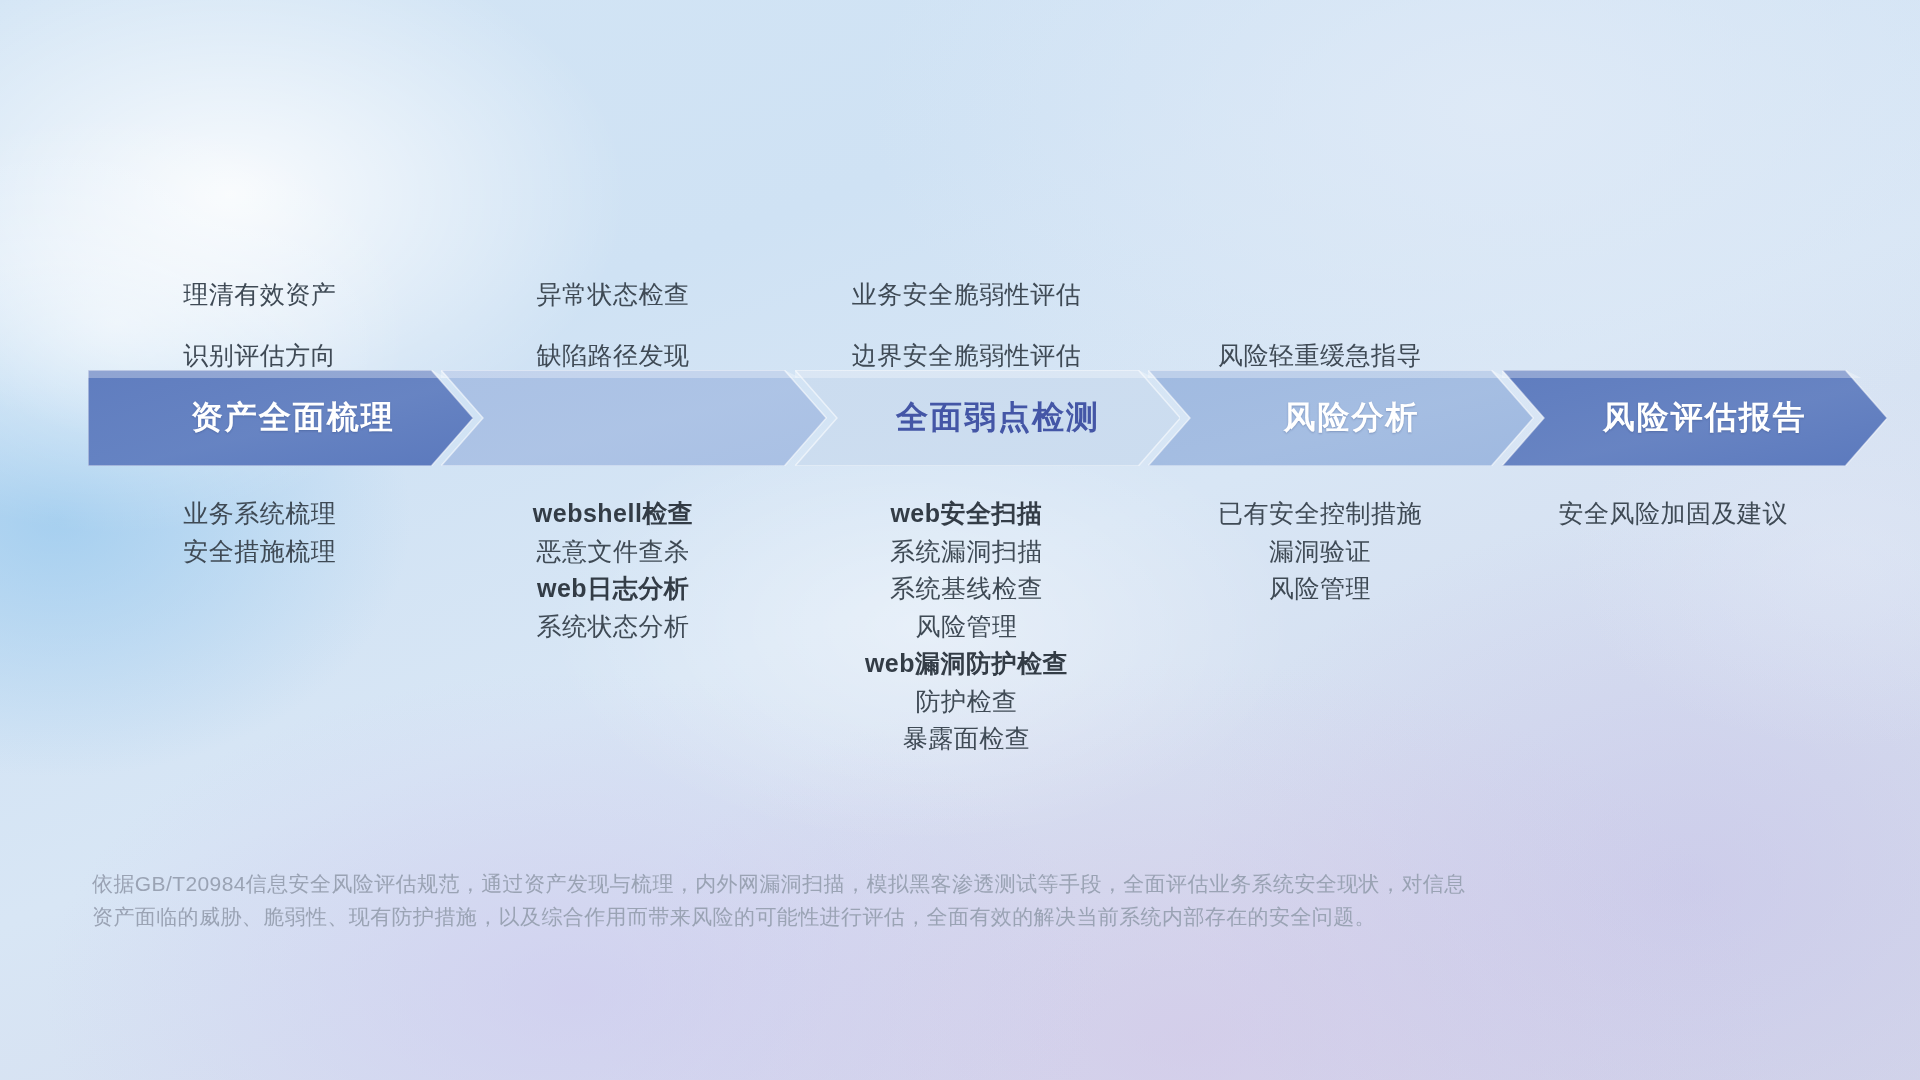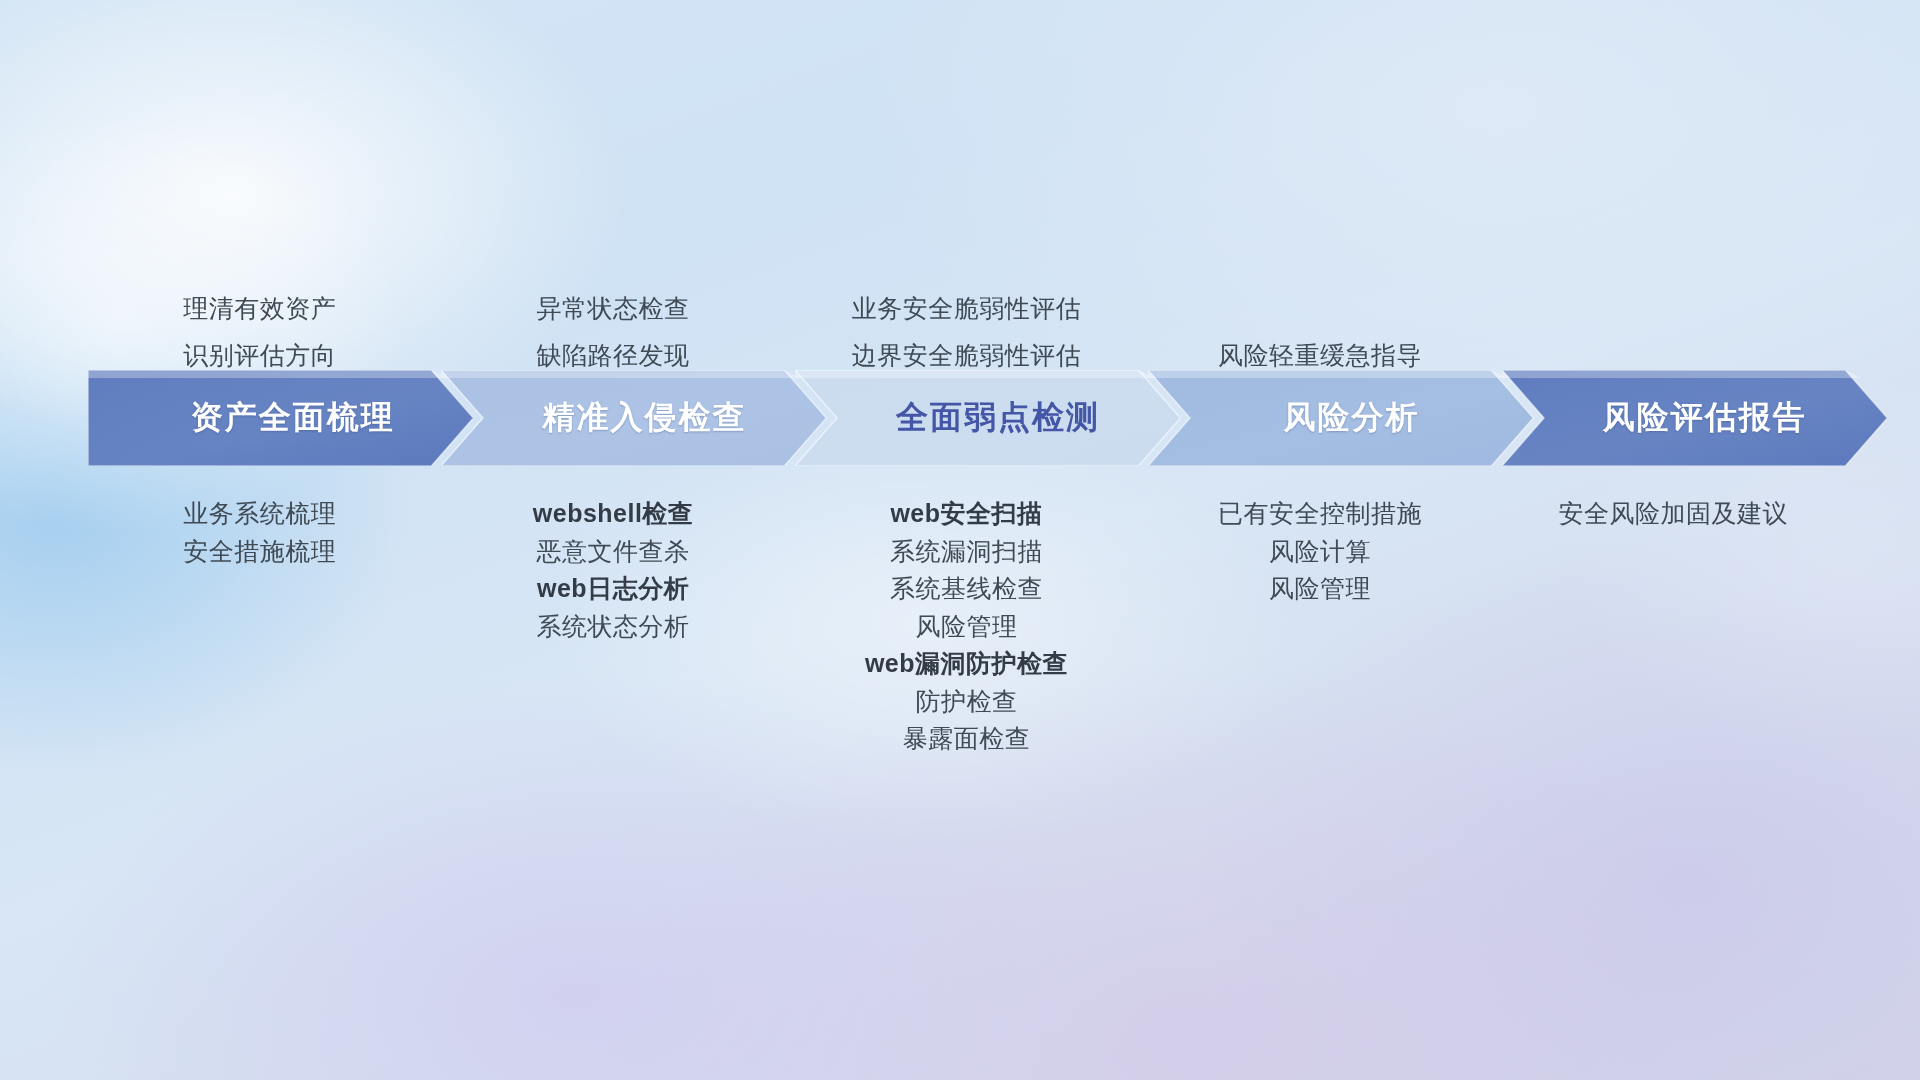--- a/index.html
+++ b/index.html
@@ -56,21 +56,21 @@
   }
 
   .top-list {
     position: absolute;
     left: 0;
     width: 100%;
     bottom: 710px; 
     display: flex;
     flex-direction: column;
     align-items: center;
-    gap: 16px;
+    gap: 30px;
   }
   .top-list .item {
     font-size: 25px;
     color: #3f4a55;
     letter-spacing: 0.5px;
     white-space: nowrap;
     line-height: 1.22;
   }
 
   .bottom-list {
@@ -179,21 +179,21 @@
           <div class="item">防护检查</div>
           <div class="item">暴露面检查</div>
         </div>
       </div>
       <div class="col" style="left: 1060.2px; width: 343.4px;">
         <div class="top-list">
           <div class="item">风险轻重缓急指导</div>
         </div>
         <div class="bottom-list">
           <div class="item">已有安全控制措施</div>
-          <div class="item">风险计算</div>
+          <div class="item">漏洞验证</div>
           <div class="item">风险管理</div>
         </div>
       </div>
       <div class="col" style="left: 1413.6px; width: 343.4px;">
         <div class="bottom-list">
           <div class="item">安全风险加固及建议</div>
         </div>
       </div>
     </div>
 
@@ -217,21 +217,20 @@
           <defs>
             <linearGradient id="g1" x1="0" y1="0" x2="1" y2="1">
               <stop offset="0%" stop-color="#a9c0e4" stop-opacity="0.97"></stop>
               <stop offset="55%" stop-color="#a9c0e4" stop-opacity="0.90"></stop>
               <stop offset="100%" stop-color="#a9c0e4" stop-opacity="1"></stop>
             </linearGradient>
           </defs>
           <polygon points="0,0 343.4,0 385.4,48 343.4,96 0,96 42,48" fill="url(#g1)" stroke="rgba(255,255,255,0.55)" stroke-width="1.5"></polygon>
           <polygon points="0,0 343.4,0 359.4,8 0,8" fill="rgba(255,255,255,0.30)"></polygon>
         </svg>
-        <span class="label" style="color: rgb(255, 255, 255); margin-left: 21px; text-shadow: rgba(40, 60, 110, 0.3) 0px 1px 2px;">精准入侵检查</span>
       </div>
       <div class="chev" style="left: 706.8px; width: 385.4px;">
         <svg class="shape" viewBox="0 0 385.4 96" preserveAspectRatio="none">
           <defs>
             <linearGradient id="g2" x1="0" y1="0" x2="1" y2="1">
               <stop offset="0%" stop-color="#cbdcef" stop-opacity="0.97"></stop>
               <stop offset="55%" stop-color="#cbdcef" stop-opacity="0.90"></stop>
               <stop offset="100%" stop-color="#cbdcef" stop-opacity="1"></stop>
             </linearGradient>
           </defs>
@@ -263,13 +262,17 @@
               <stop offset="100%" stop-color="#5b79bd" stop-opacity="1"></stop>
             </linearGradient>
           </defs>
           <polygon points="0,0 343.4,0 385.4,48 343.4,96 0,96 42,48" fill="url(#g4)" stroke="rgba(255,255,255,0.55)" stroke-width="1.5"></polygon>
           <polygon points="0,0 343.4,0 359.4,8 0,8" fill="rgba(255,255,255,0.30)"></polygon>
         </svg>
         <span class="label" style="color: rgb(255, 255, 255); margin-left: 21px; text-shadow: rgba(40, 60, 110, 0.3) 0px 1px 2px;">风险评估报告</span>
       </div>
     </div>
 
+  <div class="footer">
+    <span class="l1">依据GB/T20984信息安全风险评估规范，通过资产发现与梳理，内外网漏洞扫描，模拟黑客渗透测试等手段，全面评估业务系统安全现状，对信息</span>
+    <span class="l2">资产面临的威胁、脆弱性、现有防护措施，以及综合作用而带来风险的可能性进行评估，全面有效的解决当前系统内部存在的安全问题。</span>
+  </div>
 </div>
 
 </body></html>

